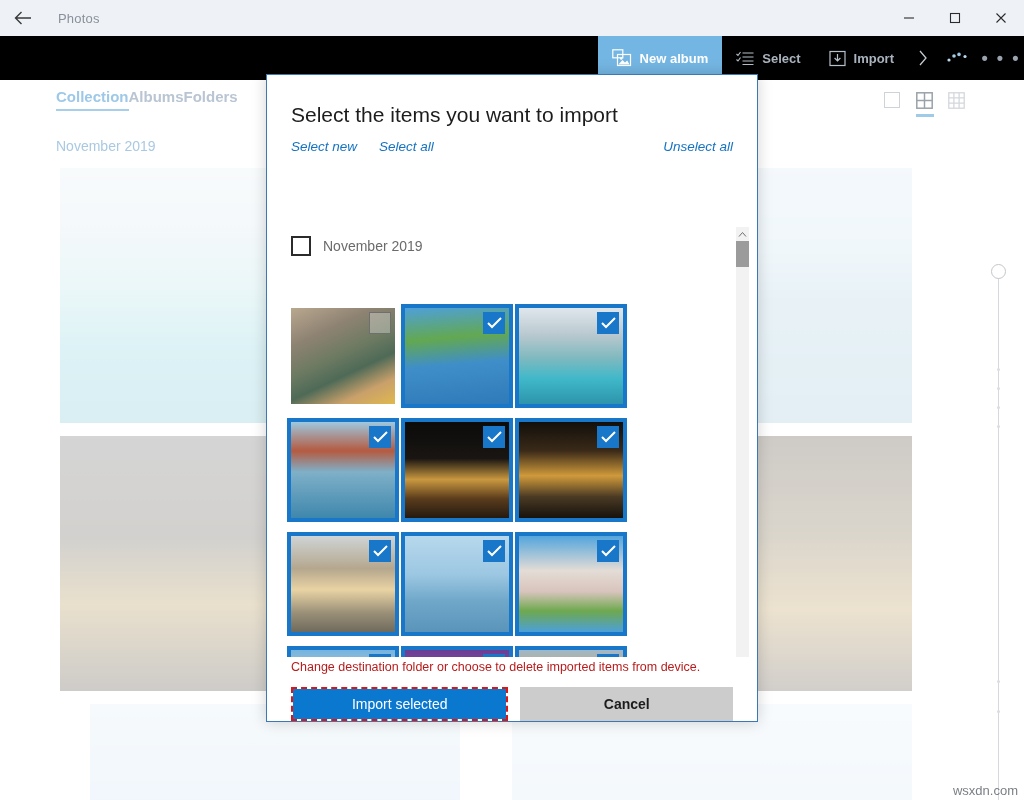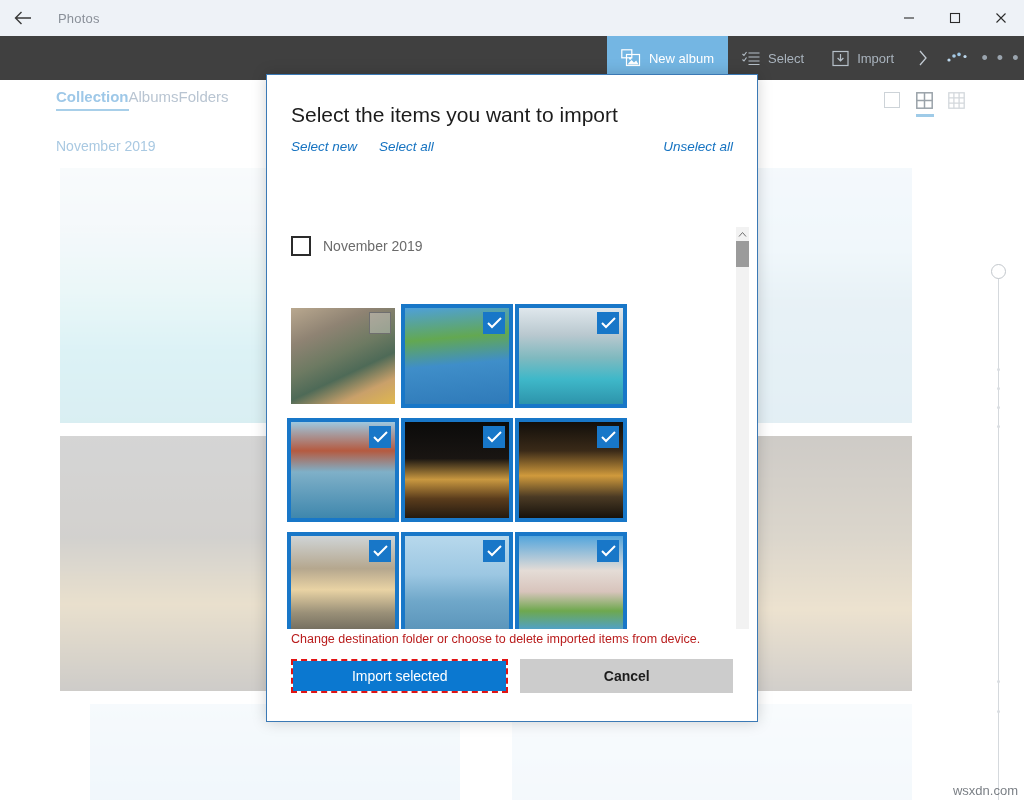--- a/index.html
+++ b/index.html
@@ -40,22 +40,22 @@
     width: 46px; height: 36px;
     display: flex; align-items: center; justify-content: center;
     color: #2b2b2b; font-size: 12px;
   }
   .wc svg { display: block; }
 
   
   .cmdbar {
     position: absolute; top: 36px; left: 0;
     width: 1024px; height: 44px;
-    background: #404040;
-    display: flex; align-items: center; justify-content: flex-end;
+    background: #000000;
+    display: flex; align-items: center; justify-content: flex-end; font-weight: bold;
   }
   .cmd {
     height: 44px; display: flex; align-items: center; gap: 8px;
     padding: 0 14px; font-size: 13px; color: #a9b3bd;
   }
   .cmd.highlight {
     background: #74b6e3; color: #ffffff;
   }
   .cmd .ic { display: flex; align-items: center; }
   .cmd-chevron {
@@ -77,20 +77,21 @@
     background: #ffffff;
     overflow: hidden;
   }
   .tabs {
     position: absolute; top: 8px; left: 56px;
     display: flex; align-items: flex-end;
   }
   .tab {
     font-size: 15px; color: #b9c5d2; padding-bottom: 6px;
     position: relative;
+    font-weight: bold;
   }
   .tab.active { color: #9ec8e8; font-weight: bold; }
   .tab.active::after {
     content: ""; position: absolute; left: 0; right: 0; bottom: 0;
     height: 2px; background: #a8cfe9;
   }
   .viewicons {
     position: absolute; top: 12px; right: 58px;
     display: flex; gap: 14px; align-items: center;
   }
@@ -234,21 +235,21 @@
     background: #ffffff;
     padding: 0 24px 0 24px;
   }
   .imp-settings {
     font-size: 14.5px; color: #1673c1; padding-top: 6px;
   }
   .imp-desc {
     font-size: 12.5px; color: #b91c1c; padding-top: 3px;
   }
   .btn-row {
-    display: flex; gap: 4px; padding-top: 13px; padding-bottom: 28px;
+    display: flex; gap: 4px; padding-top: 13px; 
   }
   .btn-primary-wrap {
     border: 2px dashed #e11414;
     padding: 0; width: 227px;
   }
   .btn-primary {
     width: 100%; height: 30px; background: #0b78d0; color: #ffffff;
     font-size: 14px; display: flex; align-items: center; justify-content: center;
     border: none;
   }

